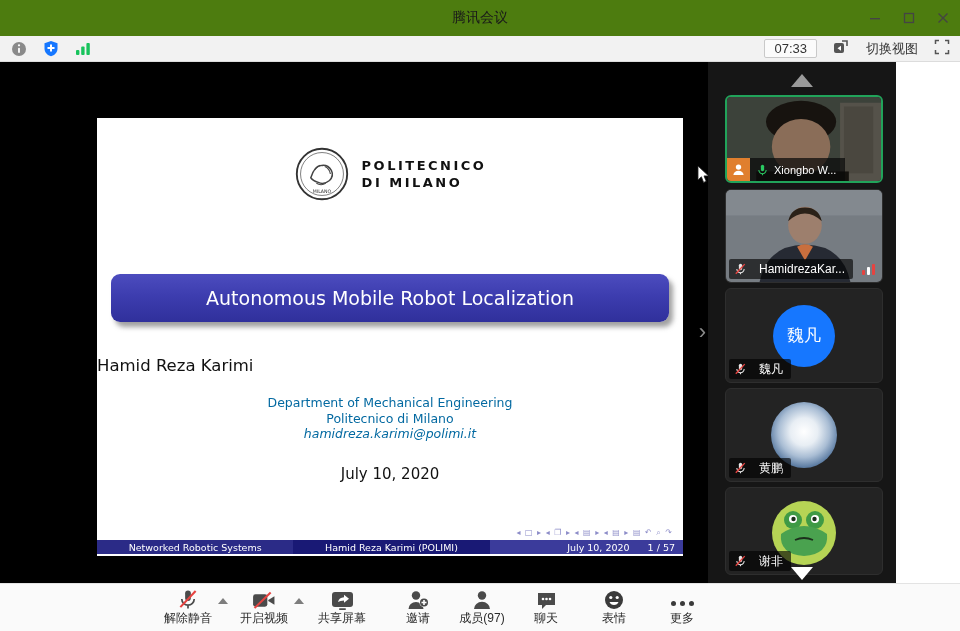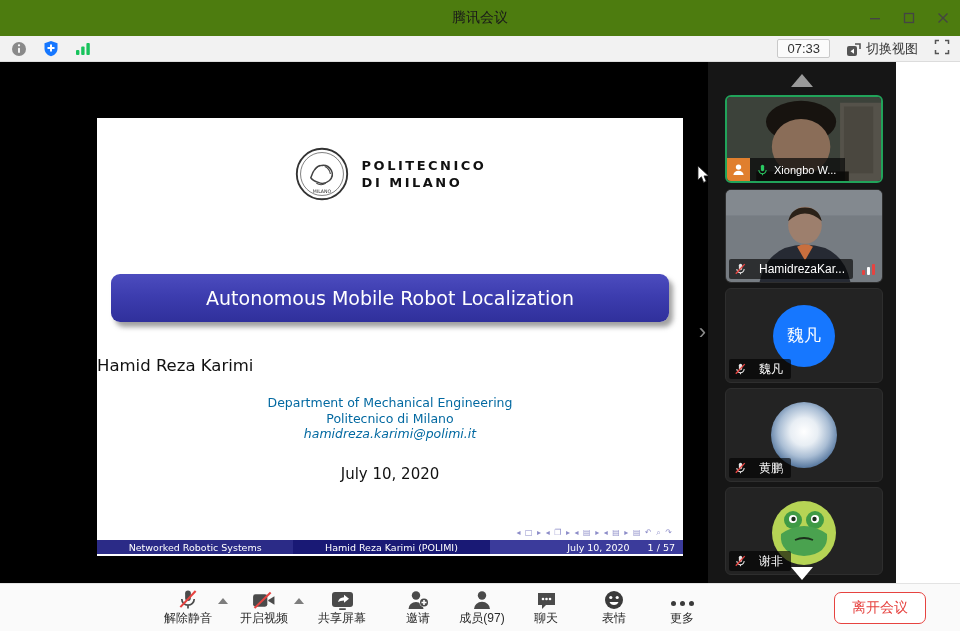--- a/index.html
+++ b/index.html
@@ -11,21 +11,21 @@
   .win-controls { margin-left:auto; display:flex; height:100%; z-index:2; }
   .win-btn { width:34px; height:100%; display:flex; align-items:center; justify-content:center; color:#444; font-size:15px; cursor:default; }
   .win-btn svg { display:block; }
 
   
   .statusbar { height:26px; background:#f2f2f2; border-bottom:1px solid #dcdcdc; display:flex; align-items:center; padding:0 10px; }
   .status-left { display:flex; align-items:center; gap:14px; }
   .status-ico { width:18px; height:18px; display:flex; align-items:center; justify-content:center; }
   .status-right { margin-left:auto; display:flex; align-items:center; gap:16px; }
   .time-box { border:1px solid #c9c9c9; background:#fbfbfb; border-radius:2px; font-size:13px; color:#333; padding:1px 9px; }
-  .switch-view { display:flex; align-items:flex-end; gap:5px; font-size:13px; color:#333; }
+  .switch-view { display:flex; align-items:flex-start; gap:18px; font-size:13px; color:#333; }
   .fs-ico { width:16px; height:16px; }
 
   
   .content { height:521px; display:flex; }
   .stage { width:708px; background:#000; position:relative; }
 
   
   .slide { position:absolute; left:97px; top:56px; width:586px; height:438px; background:#fff; font-family:"DejaVu Sans", sans-serif; }
   .logo-row { position:absolute; top:28px; left:0; right:0; display:flex; justify-content:center; align-items:center; gap:12px; }
   .seal { width:56px; height:56px; }
@@ -409,14 +409,13 @@
     <div class="ic">
         <div class="dots">
           <i></i>
           <i></i>
           <i></i>
         </div>
       </div>
     <div class="lb">更多</div>
   </div>
 
-  <button class="leave-btn">离开会议</button>
 </div>
 
 </body></html>

